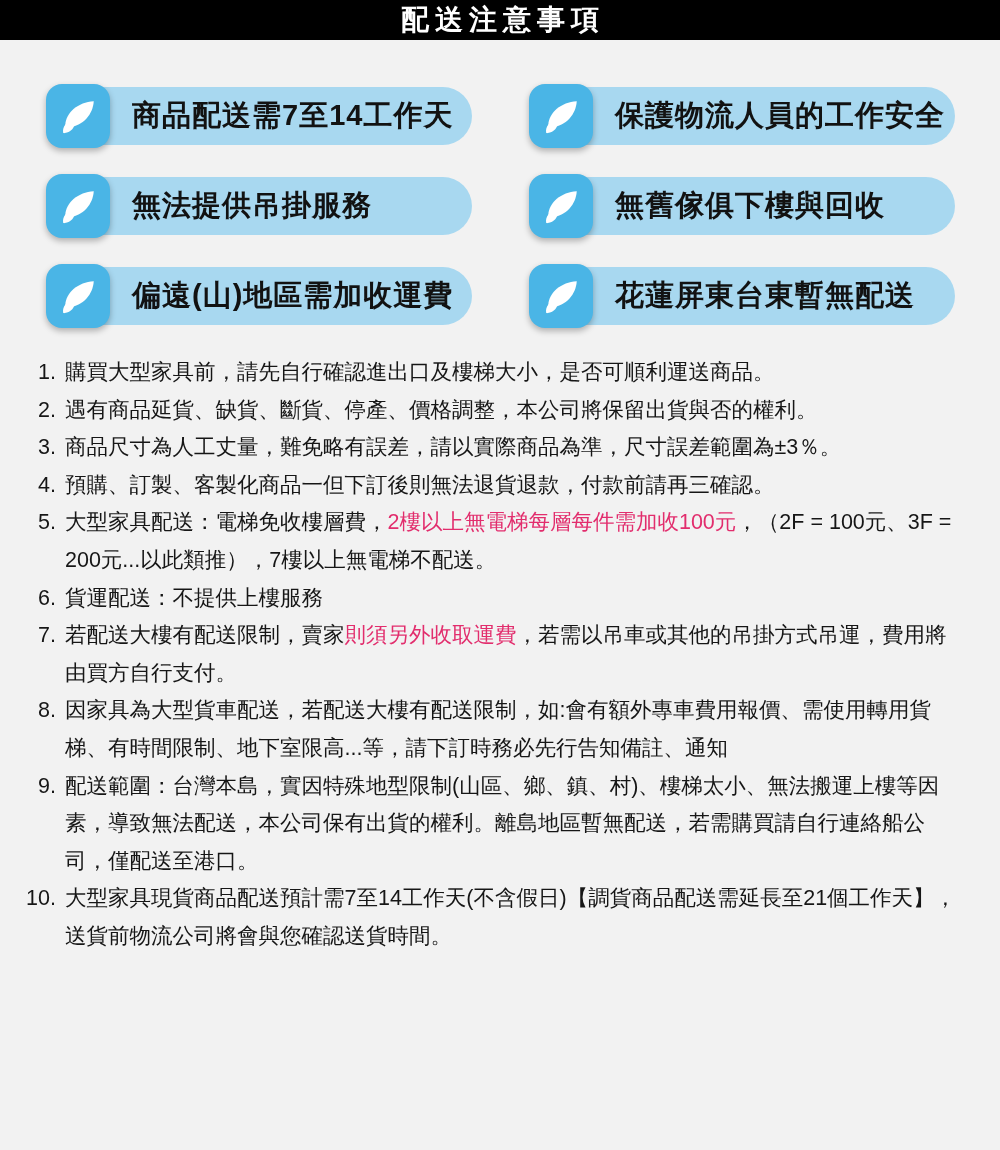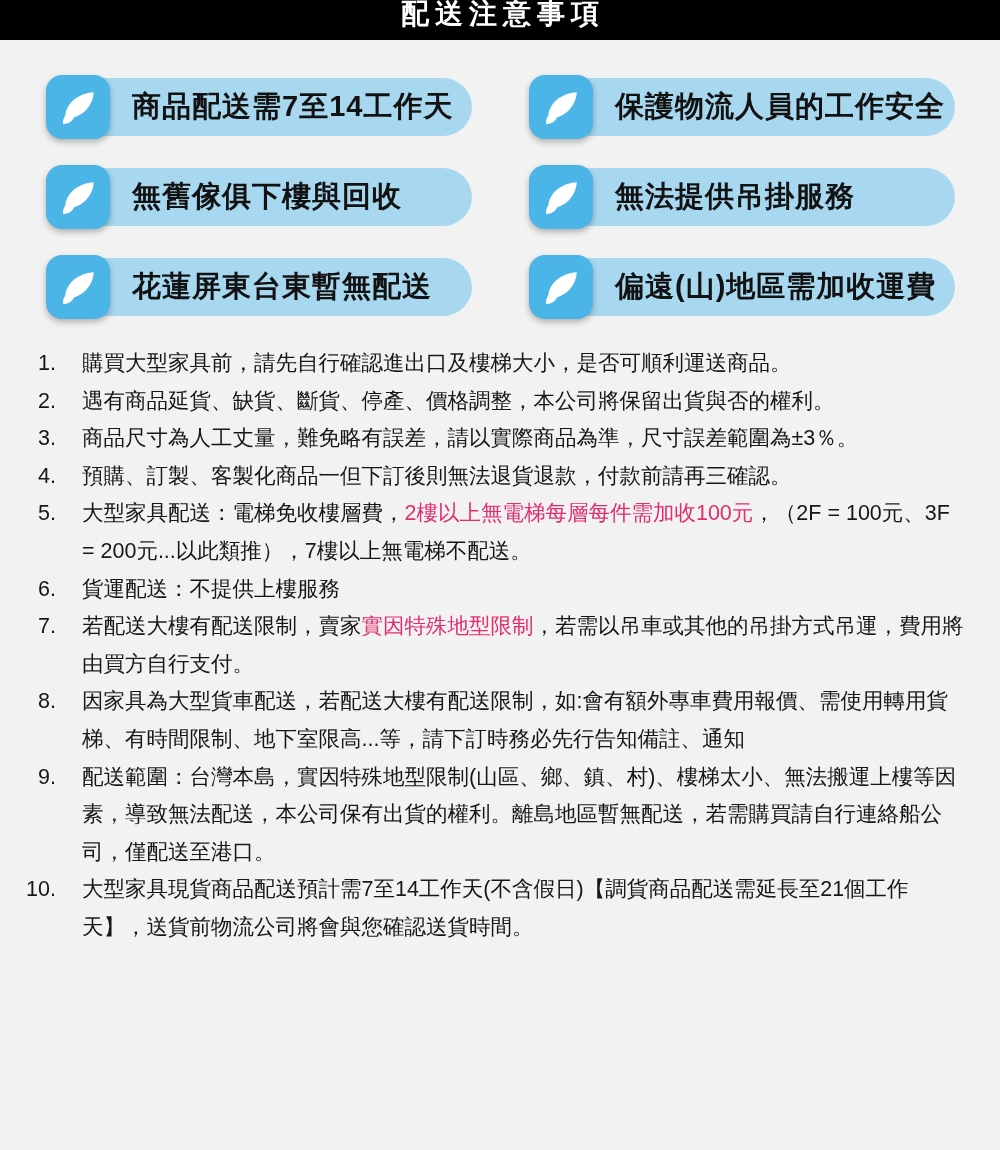--- a/index.html
+++ b/index.html
@@ -13,30 +13,30 @@
   *{box-sizing:border-box;}
   html,body{margin:0;padding:0;}
   body{
     width:1000px;height:1150px;overflow:hidden;
     background:var(--page-bg);
     font-family:"Liberation Sans", sans-serif;
     color:var(--text-dark);
   }
   .topbar{
     height:40px;background:var(--header-bg);
-    display:flex;justify-content:center;
+    display:flex;align-items:center;justify-content:center;
   }
   .topbar h1{
     margin:0;color:#ffffff;font-size:28px;font-weight:700;
     letter-spacing:6px;text-indent:6px;line-height:1;
   }
   .badges{
     display:grid;grid-template-columns:1fr 1fr;
     column-gap:57px;row-gap:26px;
-    padding:35px 45px 0 46px;
+    padding:44px 45px 0 46px;
   }
   .badge{position:relative;height:64px;display:flex;align-items:center;}
   .badge-pill{
     position:absolute;left:12px;right:0;top:50%;height:58px;
     transform:translateY(-50%);
     background:var(--pill-blue);border-radius:29px;
   }
   .badge-icon{
     position:relative;z-index:1;width:64px;height:64px;flex:0 0 64px;
     background:var(--accent-blue);border-radius:16px;
@@ -45,21 +45,21 @@
   }
   .badge-icon svg path{fill:#ffffff;}
   .badge-label{
     position:relative;z-index:1;margin-left:22px;
     font-size:29px;font-weight:700;color:#121212;
     letter-spacing:1px;white-space:nowrap;
   }
   .notes{padding:26px 34px 0 14px;}
   .note{display:flex;font-size:21.5px;line-height:37.6px;}
   .note-no{flex:0 0 42px;text-align:right;margin-right:9px;}
-  .note-body{flex:1;margin-left:17px;}
+  .note-body{flex:1;}
   .note-body .red{color:var(--alert-red);}
 </style>
 </head>
 <body>
 
 <div class="page">
 
   <header class="topbar">
     <h1>配送注意事項</h1>
   </header>
@@ -88,54 +88,54 @@
   </div>
 
   <div class="badge">
     <div class="badge-pill"></div>
     <div class="badge-icon">
       <svg viewBox="0 0 48 48" width="42" height="42" aria-hidden="true">
         <path d="M42 7 C 24 8, 10 20, 9.5 34 C 9.5 36, 11 37.2, 13 37 C 30 35.2, 41 22, 42 7 Z"></path>
         <path d="M7 43 C 6 35, 12 29, 20 30 C 21 37, 16 42.5, 9 43.5 C 8 43.7, 7.2 43.5, 7 43 Z"></path>
       </svg>
     </div>
+    <div class="badge-label">無法提供吊掛服務</div>
+  </div>
+
+  <div class="badge">
+    <div class="badge-pill"></div>
+    <div class="badge-icon">
+      <svg viewBox="0 0 48 48" width="42" height="42" aria-hidden="true">
+        <path d="M42 7 C 24 8, 10 20, 9.5 34 C 9.5 36, 11 37.2, 13 37 C 30 35.2, 41 22, 42 7 Z"></path>
+        <path d="M7 43 C 6 35, 12 29, 20 30 C 21 37, 16 42.5, 9 43.5 C 8 43.7, 7.2 43.5, 7 43 Z"></path>
+      </svg>
+    </div>
     <div class="badge-label">無舊傢俱下樓與回收</div>
   </div>
 
   <div class="badge">
     <div class="badge-pill"></div>
     <div class="badge-icon">
       <svg viewBox="0 0 48 48" width="42" height="42" aria-hidden="true">
         <path d="M42 7 C 24 8, 10 20, 9.5 34 C 9.5 36, 11 37.2, 13 37 C 30 35.2, 41 22, 42 7 Z"></path>
         <path d="M7 43 C 6 35, 12 29, 20 30 C 21 37, 16 42.5, 9 43.5 C 8 43.7, 7.2 43.5, 7 43 Z"></path>
       </svg>
     </div>
-    <div class="badge-label">無法提供吊掛服務</div>
+    <div class="badge-label">偏遠(山)地區需加收運費</div>
   </div>
 
   <div class="badge">
     <div class="badge-pill"></div>
     <div class="badge-icon">
       <svg viewBox="0 0 48 48" width="42" height="42" aria-hidden="true">
         <path d="M42 7 C 24 8, 10 20, 9.5 34 C 9.5 36, 11 37.2, 13 37 C 30 35.2, 41 22, 42 7 Z"></path>
         <path d="M7 43 C 6 35, 12 29, 20 30 C 21 37, 16 42.5, 9 43.5 C 8 43.7, 7.2 43.5, 7 43 Z"></path>
       </svg>
     </div>
     <div class="badge-label">花蓮屏東台東暫無配送</div>
-  </div>
-
-  <div class="badge">
-    <div class="badge-pill"></div>
-    <div class="badge-icon">
-      <svg viewBox="0 0 48 48" width="42" height="42" aria-hidden="true">
-        <path d="M42 7 C 24 8, 10 20, 9.5 34 C 9.5 36, 11 37.2, 13 37 C 30 35.2, 41 22, 42 7 Z"></path>
-        <path d="M7 43 C 6 35, 12 29, 20 30 C 21 37, 16 42.5, 9 43.5 C 8 43.7, 7.2 43.5, 7 43 Z"></path>
-      </svg>
-    </div>
-    <div class="badge-label">偏遠(山)地區需加收運費</div>
   </div>
 </section>
 
   <section class="notes" id="notes">
   <div class="note">
     <span class="note-no">1.</span>
     <span class="note-body"><span>購買大型家具前，請先自行確認進出口及樓梯大小，是否可順利運送商品。</span></span>
   </div>
 
   <div class="note">
@@ -158,21 +158,21 @@
     <span class="note-body"><span>大型家具配送：電梯免收樓層費，</span><span class="red">2樓以上無電梯每層每件需加收100元</span><span>，（2F = 100元、3F = 200元...以此類推），7樓以上無電梯不配送。</span></span>
   </div>
 
   <div class="note">
     <span class="note-no">6.</span>
     <span class="note-body"><span>貨運配送：不提供上樓服務</span></span>
   </div>
 
   <div class="note">
     <span class="note-no">7.</span>
-    <span class="note-body"><span>若配送大樓有配送限制，賣家</span><span class="red">實因特殊地型限制</span><span>，若需以吊車或其他的吊掛方式吊運，費用將由買方自行支付。</span></span>
+    <span class="note-body"><span>若配送大樓有配送限制，賣家</span><span class="red">則須另外收取運費</span><span>，若需以吊車或其他的吊掛方式吊運，費用將由買方自行支付。</span></span>
   </div>
 
   <div class="note">
     <span class="note-no">8.</span>
     <span class="note-body"><span>因家具為大型貨車配送，若配送大樓有配送限制，如:會有額外專車費用報價、需使用轉用貨梯、有時間限制、地下室限高...等，請下訂時務必先行告知備註、通知</span></span>
   </div>
 
   <div class="note">
     <span class="note-no">9.</span>
     <span class="note-body"><span>配送範圍：台灣本島，實因特殊地型限制(山區、鄉、鎮、村)、樓梯太小、無法搬運上樓等因素，導致無法配送，本公司保有出貨的權利。離島地區暫無配送，若需購買請自行連絡船公司，僅配送至港口。</span></span>

